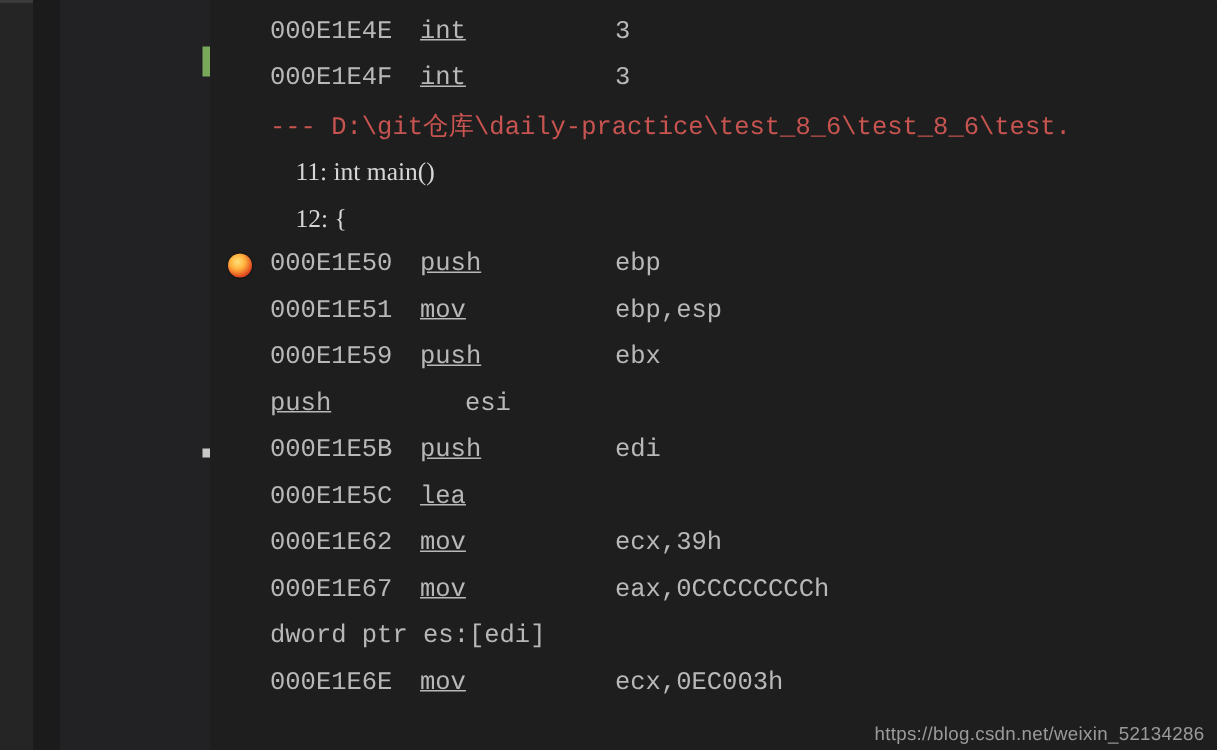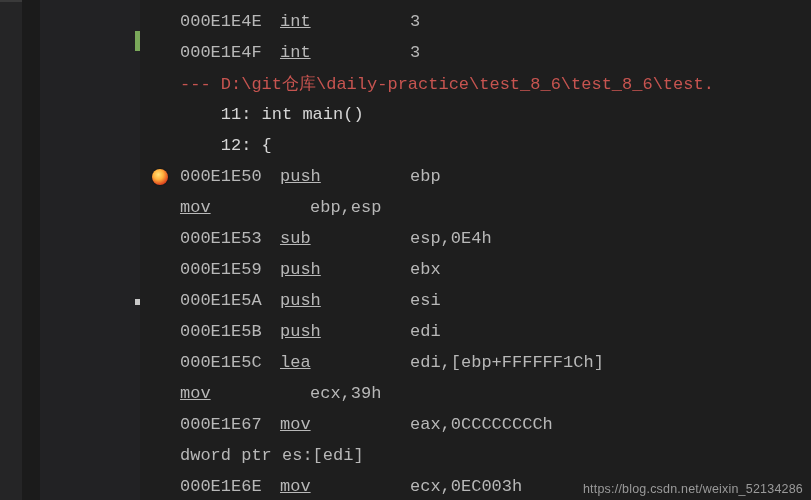--- a/index.html
+++ b/index.html
@@ -70,21 +70,21 @@
 .bp {
   width: 16px; height: 16px;
   border-radius: 50%;
   background: radial-gradient(circle at 40% 35%, #ffe17a 0%, #ffb13d 35%, #e04a1f 70%, #a02a10 100%);
   box-shadow: 0 0 2px rgba(0,0,0,0.6);
 }
 .addr { color: #b8b8b8; width: 100px; display: inline-block; }
 .mn { color: #b8b8b8; width: 130px; display: inline-block; text-decoration: underline; }
 .ops { color: #b8b8b8; }
 .src-path { color: #c75450; }
-.src-line { color: #d6d6d6; }
+.src-line { color: #d6d6d6; font-family: Liberation Serif, serif; }
 .watermark {
   position: absolute;
   right: 8px; bottom: 4px;
   font-size: 12.5px;
   color: #9a9a9a;
   font-family: Arial, sans-serif;
   letter-spacing: 0.2px;
   padding-left: 15px;
 }
 .top-sep {
@@ -105,25 +105,24 @@
 <div class="white-bookmark"></div>
 <div class="top-sep"></div>
 
 <div class="code-area" id="code-area">
     <div class="row"><span class="gutter"></span><span class="addr">000E1E4E</span><span class="mn">int</span><span class="ops">3</span></div>
     <div class="row"><span class="gutter"></span><span class="addr">000E1E4F</span><span class="mn">int</span><span class="ops">3</span></div>
     <div class="row"><span class="gutter"></span><span class="src-path">--- D:\git仓库\daily-practice\test_8_6\test_8_6\test.</span></div>
     <div class="row"><span class="gutter"></span><span class="src-line">    11: int main()</span></div>
     <div class="row"><span class="gutter"></span><span class="src-line">    12: {</span></div>
     <div class="row"><span class="gutter"><span class="bp"></span></span><span class="addr">000E1E50</span><span class="mn">push</span><span class="ops">ebp</span></div>
-    <div class="row"><span class="gutter"></span><span class="mn">mov</span><span class="ops">ebp,esp</span></div>
-    <div class="row"><span class="gutter"></span><span class="addr">000E1E53</span><span class="mn">sub</span><span class="ops">esp,0E4h</span></div>
+    <div class="row"><span class="gutter"></span><span class="addr">000E1E51</span><span class="mn">mov</span><span class="ops">ebp,esp</span></div>
     <div class="row"><span class="gutter"></span><span class="addr">000E1E59</span><span class="mn">push</span><span class="ops">ebx</span></div>
-    <div class="row"><span class="gutter"></span><span class="addr">000E1E5A</span><span class="mn">push</span><span class="ops">esi</span></div>
+    <div class="row"><span class="gutter"></span><span class="mn">push</span><span class="ops">esi</span></div>
     <div class="row"><span class="gutter"></span><span class="addr">000E1E5B</span><span class="mn">push</span><span class="ops">edi</span></div>
-    <div class="row"><span class="gutter"></span><span class="addr">000E1E5C</span><span class="mn">lea</span><span class="ops">edi,[ebp+FFFFFF1Ch]</span></div>
-    <div class="row"><span class="gutter"></span><span class="mn">mov</span><span class="ops">ecx,39h</span></div>
+    <div class="row"><span class="gutter"></span><span class="addr">000E1E5C</span><span class="mn">lea</span></div>
+    <div class="row"><span class="gutter"></span><span class="addr">000E1E62</span><span class="mn">mov</span><span class="ops">ecx,39h</span></div>
     <div class="row"><span class="gutter"></span><span class="addr">000E1E67</span><span class="mn">mov</span><span class="ops">eax,0CCCCCCCCh</span></div>
     <div class="row"><span class="gutter"></span><span class="ops">dword ptr es:[edi]</span></div>
     <div class="row"><span class="gutter"></span><span class="addr">000E1E6E</span><span class="mn">mov</span><span class="ops">ecx,0EC003h</span></div>
   </div>
 
 <div class="watermark">https://blog.csdn.net/weixin_52134286</div>
 
 </body></html>

